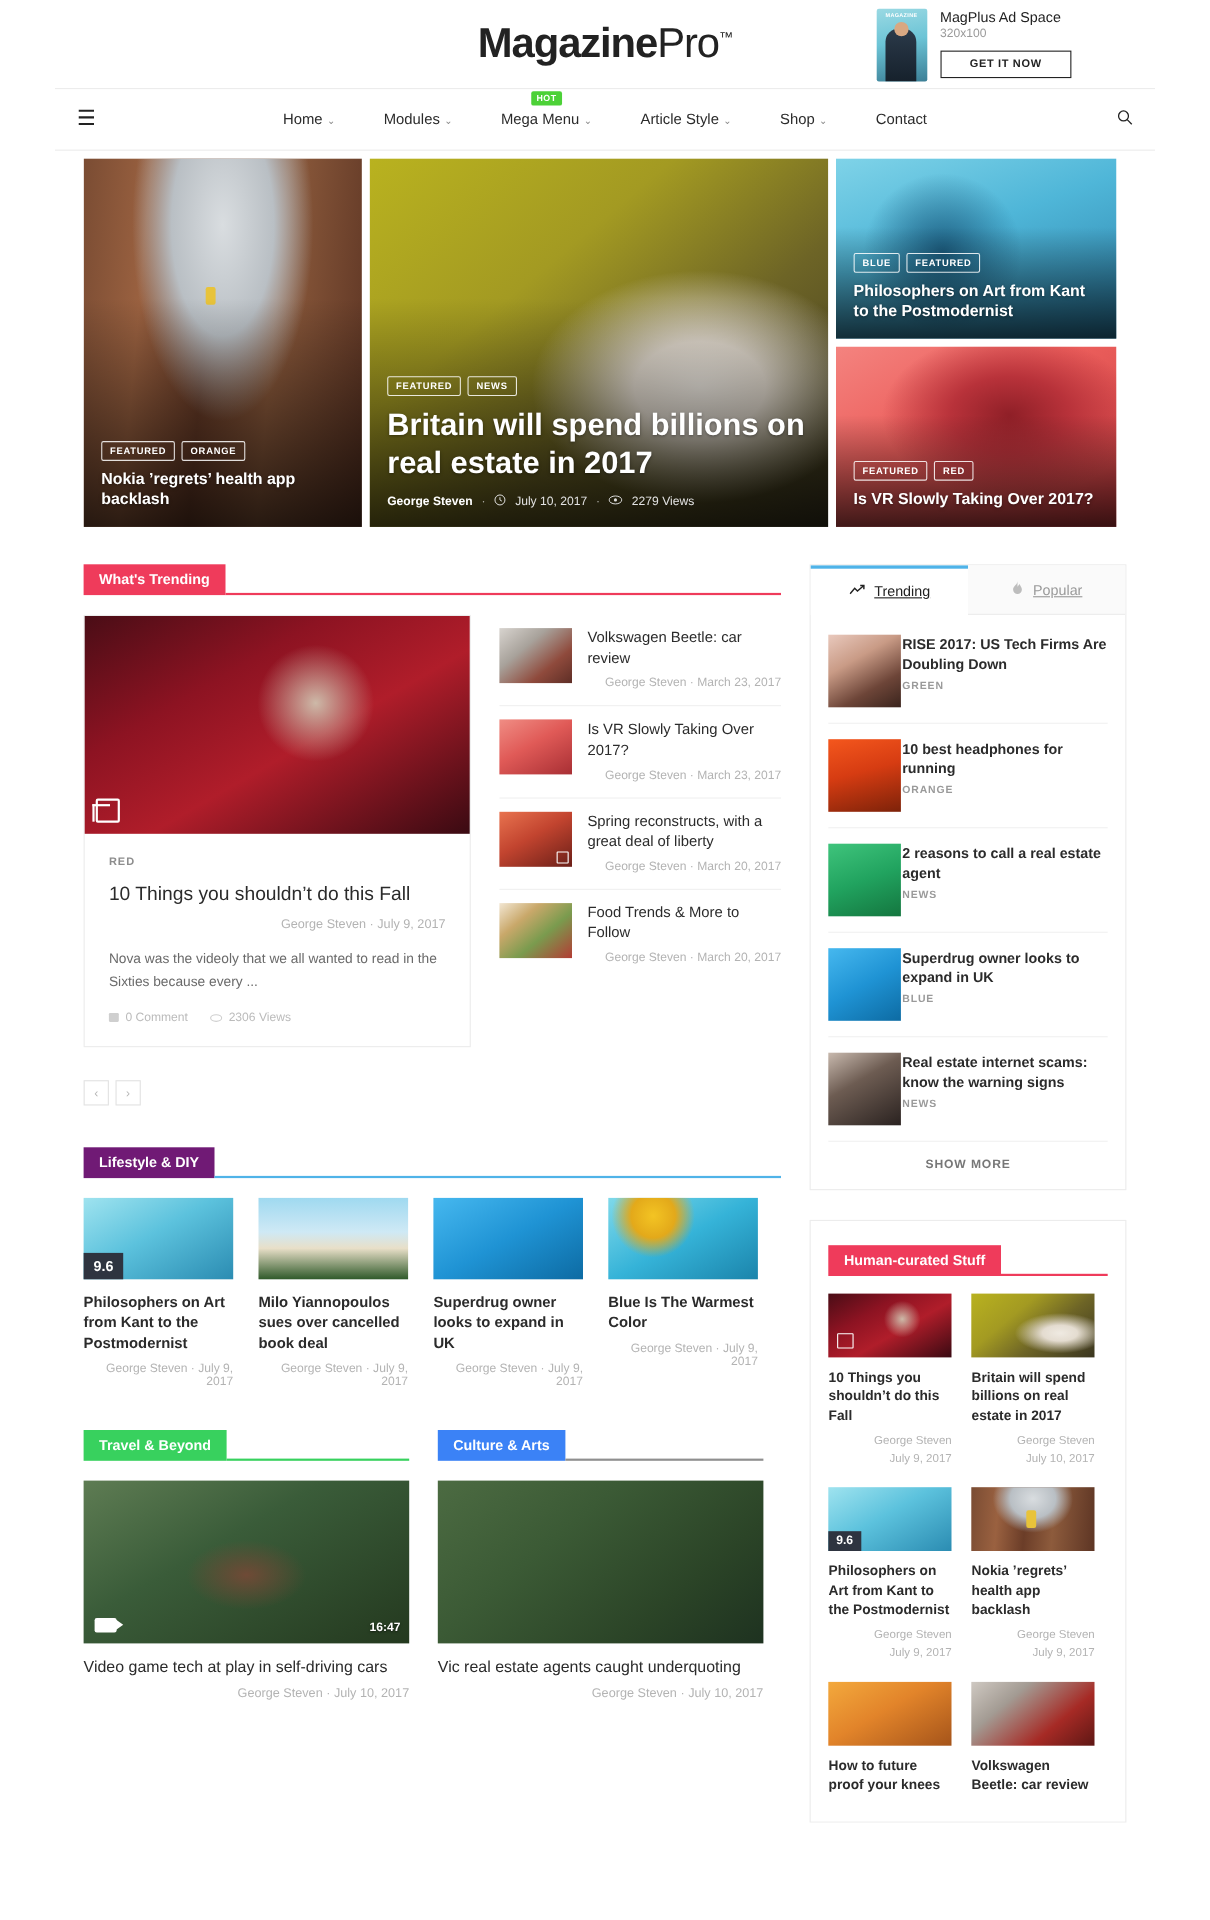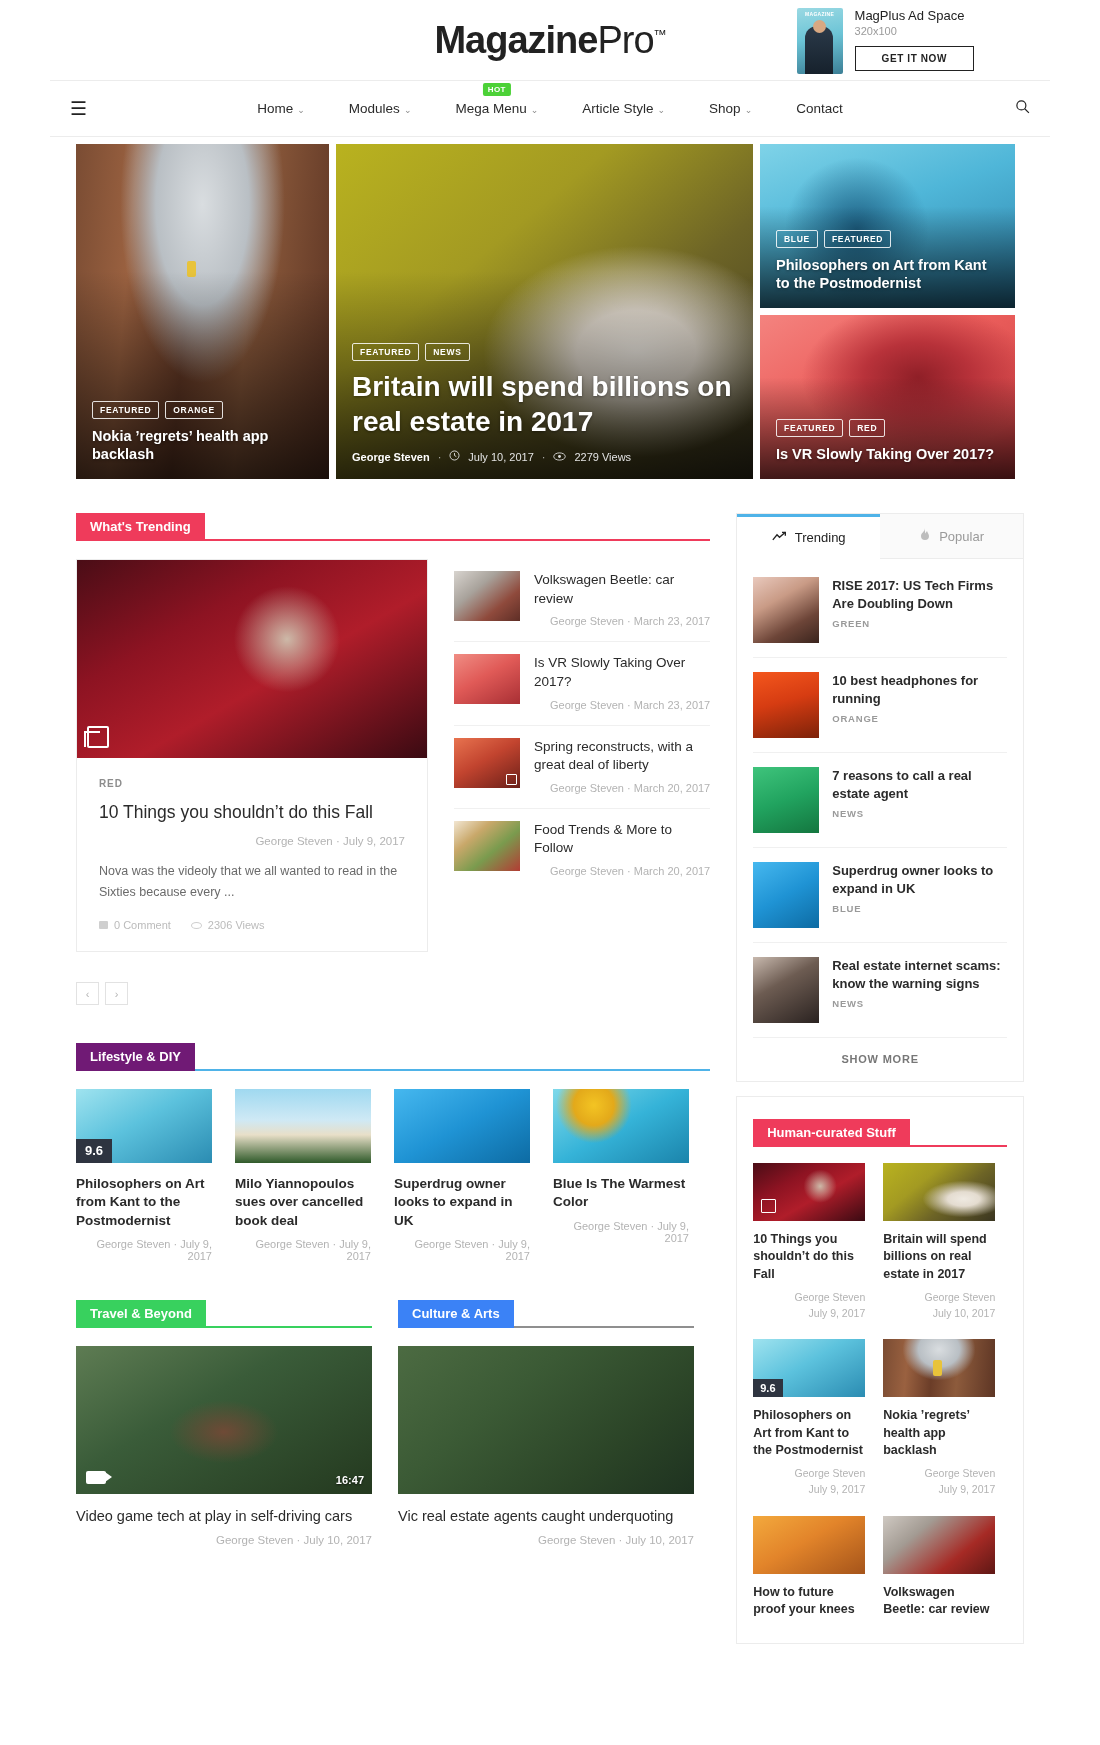--- a/index.html
+++ b/index.html
@@ -135,25 +135,25 @@
   .li-txt .metaline { font-size: 11px; margin: 0; }
 
   .pager { display: flex; gap: 6px; margin-top: 30px; }
   .pg { width: 23px; height: 23px; border: 1px solid #e2e2e2; display: flex; align-items: center;
     justify-content: center; font-size: 11px; color: #b5b5b5; cursor: pointer; }
 
   
   .widget { border: 1px solid #ececec; background: #fff; }
   .tabs { display: flex; }
   .tab { flex: 1; text-align: center; padding: 14px 0 13px; font-size: 13px; color: #9a9a9a;
-    cursor: pointer; display: flex; align-items: center; justify-content: center; gap: 8px; background: #fafafa; border-bottom: 1px solid #ececec;}
+    cursor: pointer; display: flex; align-items: center; justify-content: center; gap: 8px; background: #fafafa; border-bottom: 1px solid #ececec; text-decoration: underline;}
   .tab.active { color: #222; background: #fff; border-top: 3px solid #4fb3e8; border-bottom: none; padding-top: 11px; }
   .tab .ti { font-size: 13px; }
   .w-body { padding: 4px 16px 0; }
-  .w-item { display: flex; gap: 13px; padding: 14px 0; border-bottom: 1px solid #f0f0f0; }
+  .w-item { display: flex; gap: 1px; padding: 14px 0; border-bottom: 1px solid #f0f0f0; }
   .w-item:last-of-type { border-bottom: 1px solid #f0f0f0; }
   .w-thumb { width: 66px; height: 66px; flex: none; }
   .w-txt h4 { font-size: 13px; font-weight: 700; color: #2b2b2b; line-height: 1.35; margin-bottom: 6px; }
   .w-cat { font-size: 9.5px; font-weight: 700; color: #9a9a9a; letter-spacing: .8px; }
   .show-more { text-align: center; font-size: 11px; font-weight: 700; letter-spacing: .8px;
     color: #777; padding: 15px 0 16px; cursor: pointer; }
 
   
   .sec { padding-top: 38px; }
   .grid4 { display: flex; gap: 23px; }
@@ -528,21 +528,21 @@
               <div class="w-txt">
                 <h4>10 best headphones for running</h4>
                 <div class="w-cat">ORANGE</div>
               </div>
             </div>
             <div class="w-item">
               <div class="w-thumb">
                   <div class="im im-tennis"></div>
                 </div>
               <div class="w-txt">
-                <h4>7 reasons to call a real estate agent</h4>
+                <h4>2 reasons to call a real estate agent</h4>
                 <div class="w-cat">NEWS</div>
               </div>
             </div>
             <div class="w-item">
               <div class="w-thumb">
                   <div class="im im-bluedoor"></div>
                 </div>
               <div class="w-txt">
                 <h4>Superdrug owner looks to expand in UK</h4>
                 <div class="w-cat">BLUE</div>
@@ -554,21 +554,21 @@
                 </div>
               <div class="w-txt">
                 <h4>Real estate internet scams: know the warning signs</h4>
                 <div class="w-cat">NEWS</div>
               </div>
             </div>
           </div>
           <div class="show-more">SHOW MORE</div>
         </div>
 
-        <div class="widget" style="margin-top:14px">
+        <div class="widget" style="margin-top:27px">
           <div class="wtitle">
             <div class="sec-head" style="margin-bottom:16px">
               <div class="sec-tab" style="background:#ef3b5b">Human-curated Stuff</div>
               <div class="sec-rule" style="background:#ef3b5b"></div>
             </div>
           </div>
           <div class="cur-grid">
             <div class="cur">
               <div class="cur-img">
                   <div class="im im-roses"></div>

